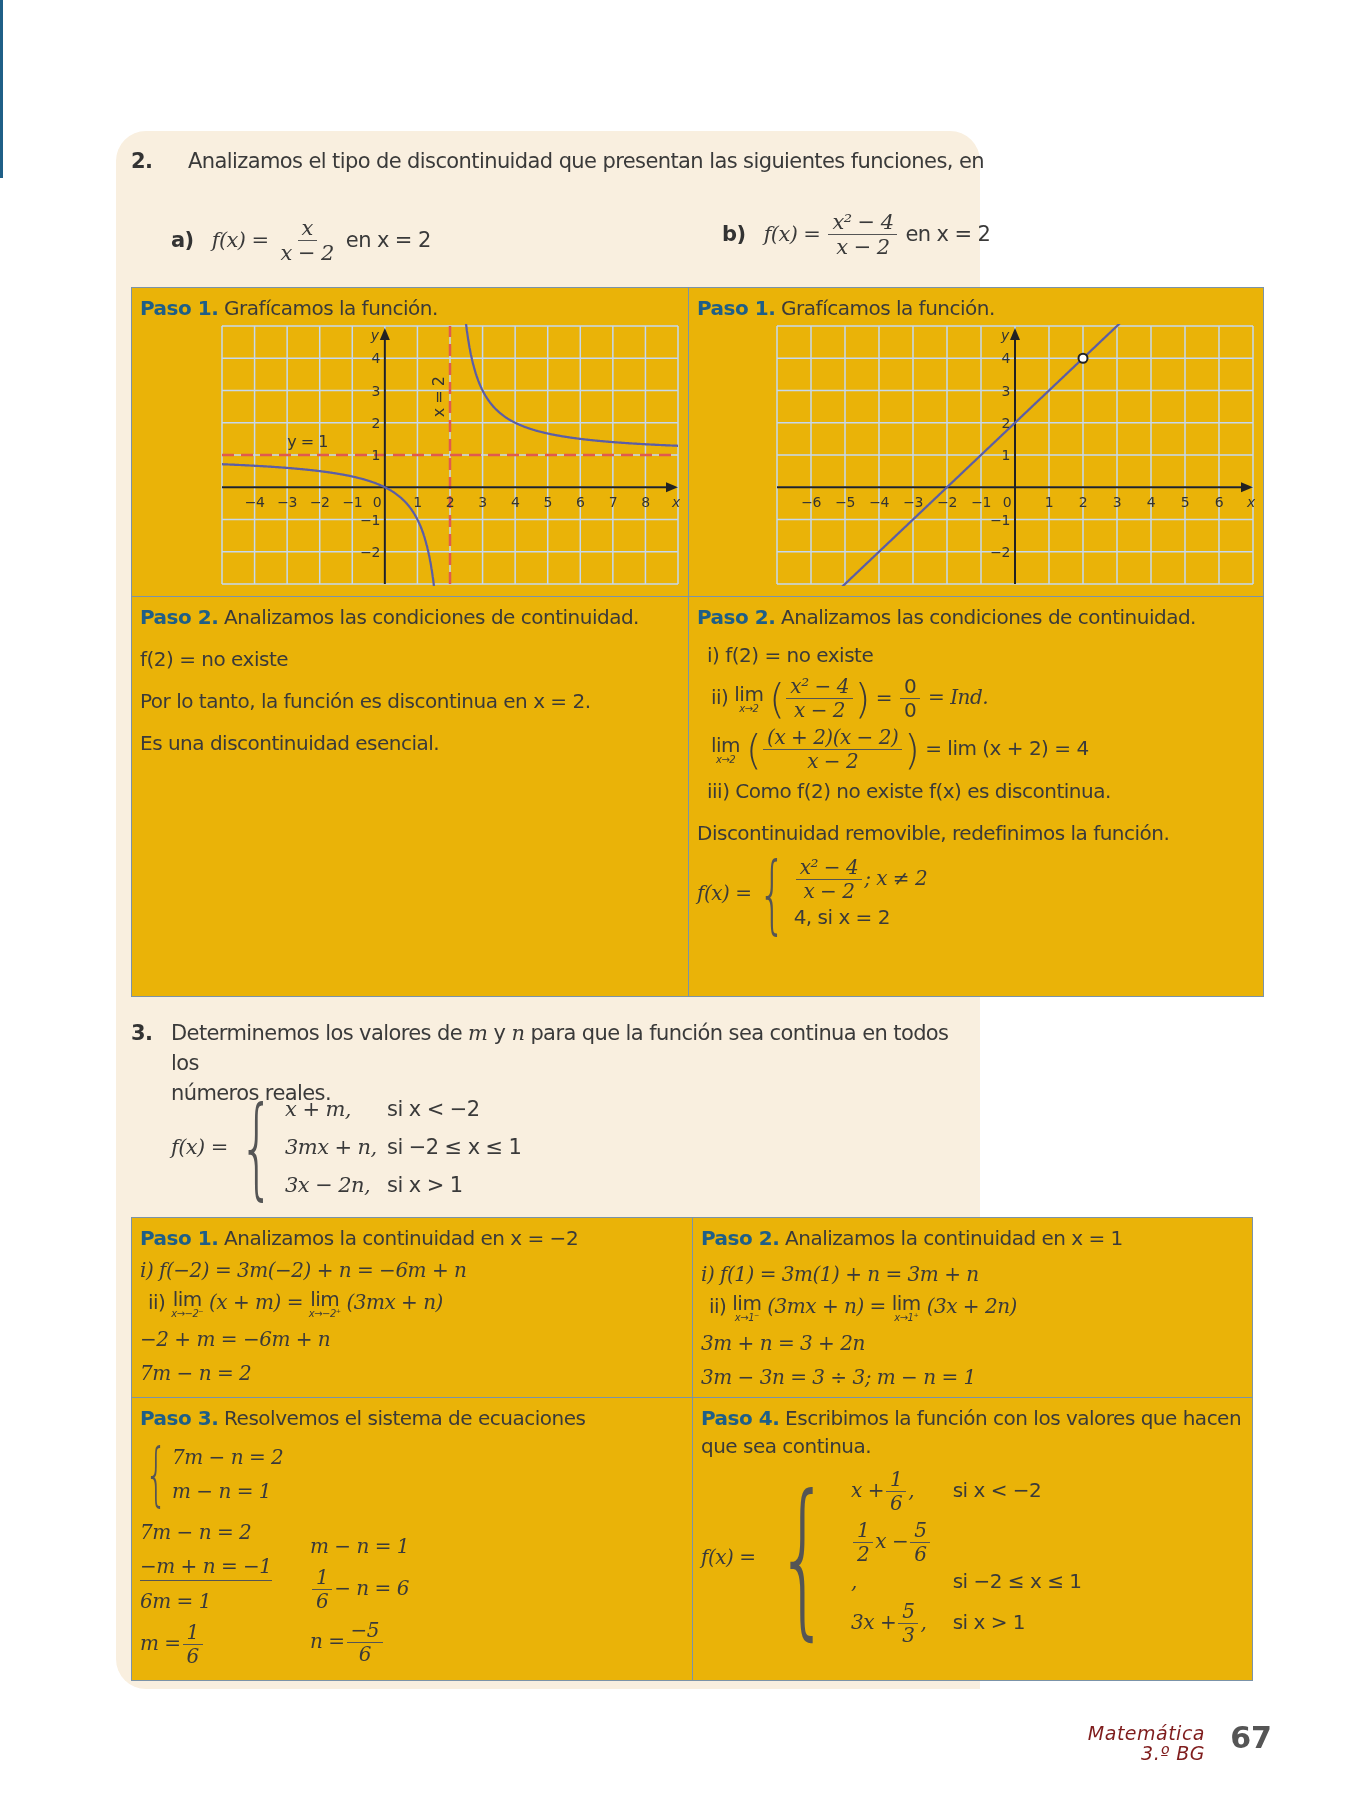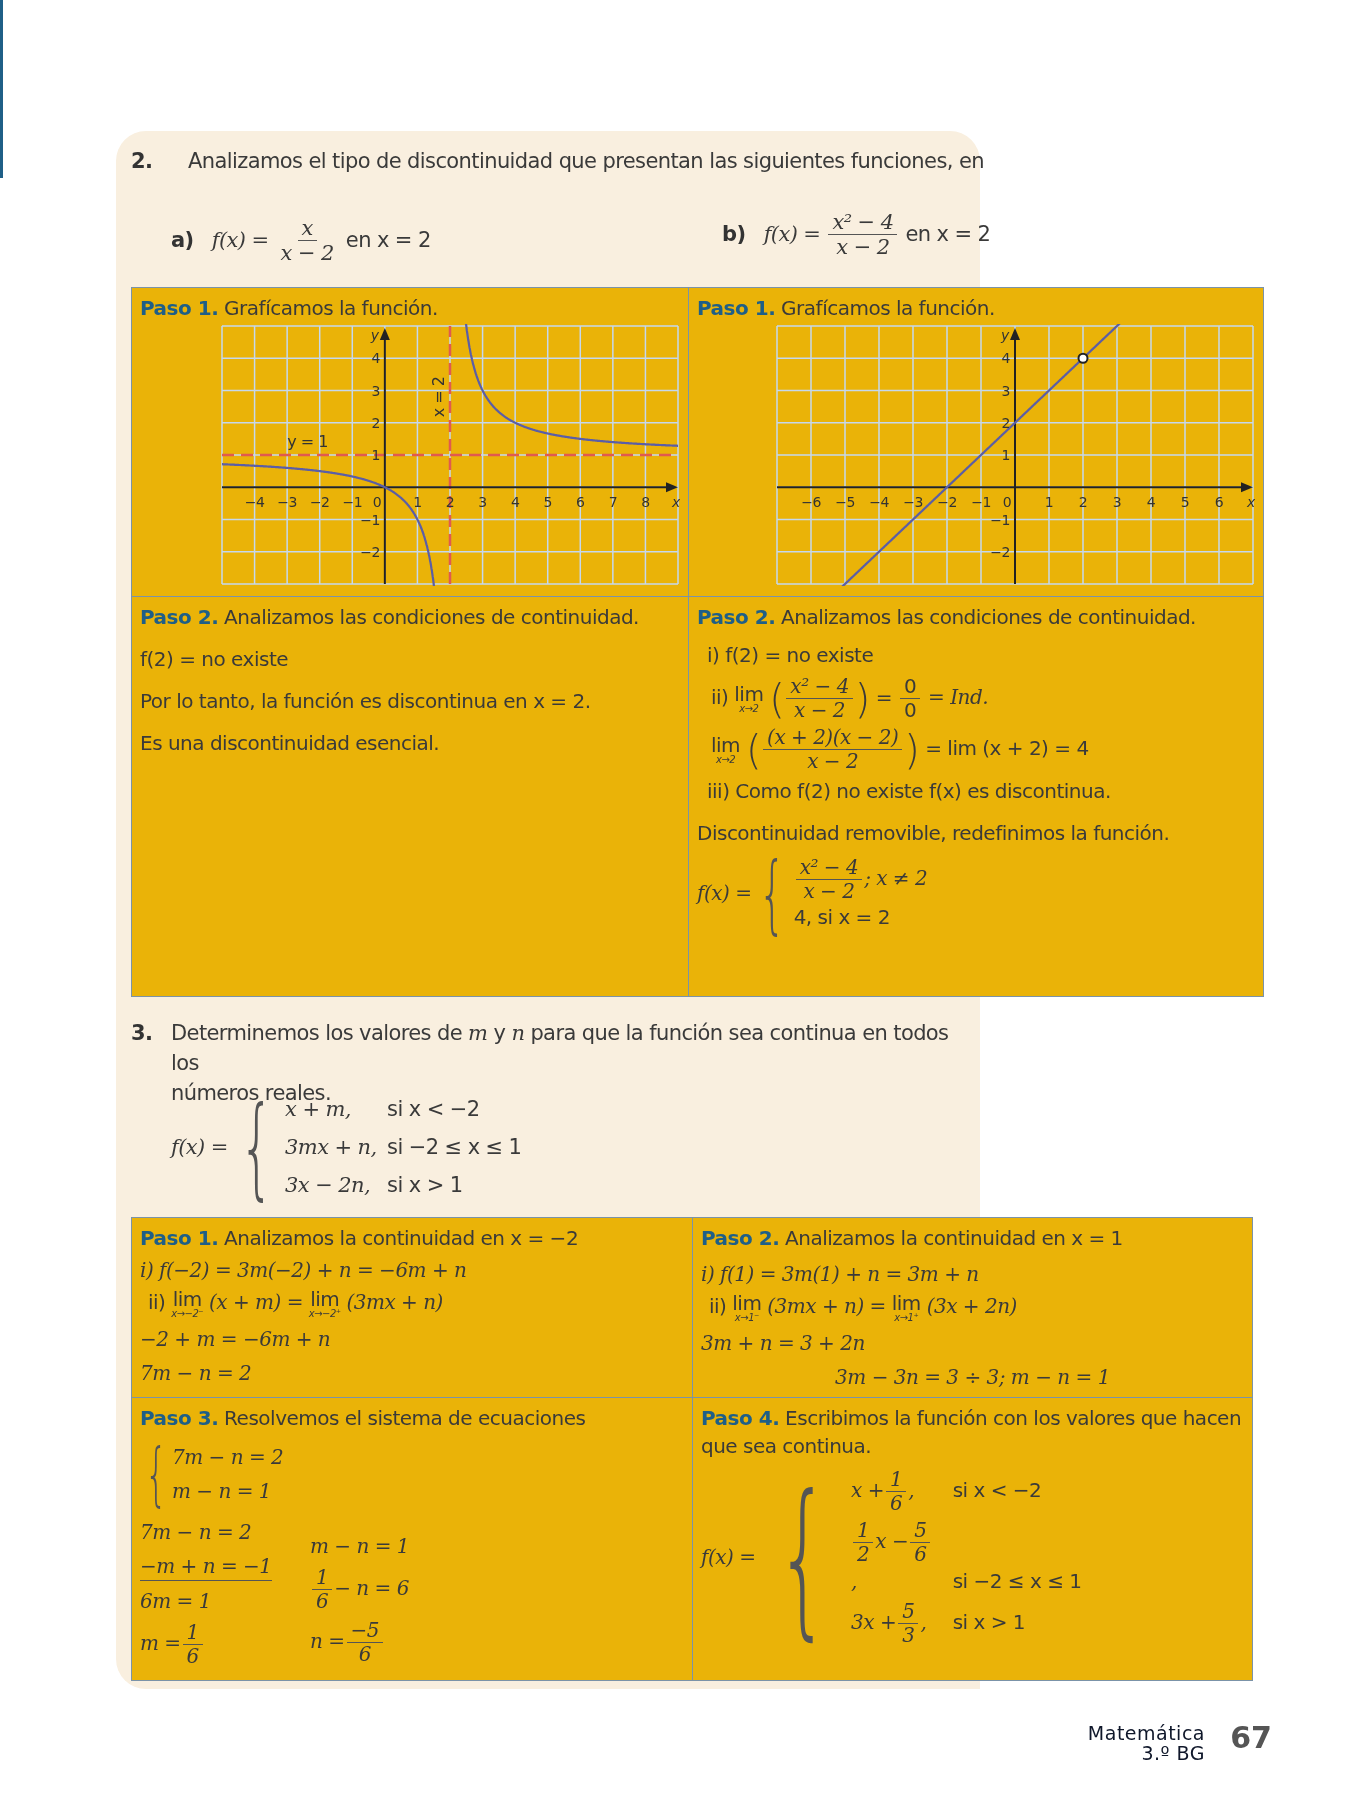--- a/index.html
+++ b/index.html
@@ -13,21 +13,21 @@
   .frac .n{border-bottom:1.5px solid #555;padding:0 4px;}
   .frac .d{padding:0 4px;}
   table.steps{position:absolute;border-collapse:collapse;background:#eab308;}
   table.steps td{border:1.5px solid #7b93a8;vertical-align:top;padding:6px 8px;font-size:20px;letter-spacing:-0.5px;line-height:28px;color:#3a3a3a;}
   .paso{color:#1f5f87;font-weight:bold;}
   .line{margin:10px 0;}
   .limwrap{display:inline-flex;flex-direction:column;align-items:center;vertical-align:middle;line-height:1;}
   .limwrap .sub{font-size:10px;font-style:italic;}
   .brace{display:inline-block;font-size:86px;line-height:80px;vertical-align:middle;font-weight:100;color:#555;transform:scaleX(0.5);margin:0 -6px;}
   .cases{display:inline-flex;flex-direction:column;vertical-align:middle;}
-  .footer-subj{position:absolute;right:145px;top:1723px;font-size:19px;line-height:20px;color:#0f172a;text-align:right;letter-spacing:0.5px;}
+  .footer-subj{position:absolute;right:145px;top:1723px;font-size:19px;line-height:20px;color:#7f1d1d;text-align:right;letter-spacing:0.5px;font-style:italic;}
   .footer-page{position:absolute;right:78px;top:1720px;font-size:30px;font-weight:bold;color:#555;}
   svg text{font-family:"DejaVu Sans",sans-serif;}
 </style>
 </head>
 <body>
 
 <div class="edge-bar"></div>
 <div class="beige"></div>
 
 <div class="p" style="left:131px;top:146px;"><span class="num">2.</span></div>
@@ -277,21 +277,21 @@
               <span class="sub">x→1⁻</span>
             </span>
         <span class="it">(3mx + n) =</span>
         <span class="limwrap">
               <span>lim</span>
               <span class="sub">x→1⁺</span>
             </span>
         <span class="it">(3x + 2n)</span>
       </div>
       <div class="it" style="margin-top:6px;">3m + n = 3 + 2n</div>
-      <div class="it" style="margin-top:6px;text-align:center;">3m − 3n = 3   ÷ 3;  m − n = 1</div>
+      <div class="it" style="margin-top:6px;">3m − 3n = 3   ÷ 3;  m − n = 1</div>
     </td>
   </tr>
   <tr>
     <td>
       <span class="paso">Paso 3.</span> <span>Resolvemos el sistema de ecuaciones</span>
       <div style="display:flex;align-items:center;margin-top:2px;">
         <span class="brace" style="font-size:70px;">{</span>
         <span class="cases it" style="line-height:34px;">
           <span>7m − n = 2</span>
           <span>m − n = 1</span>

